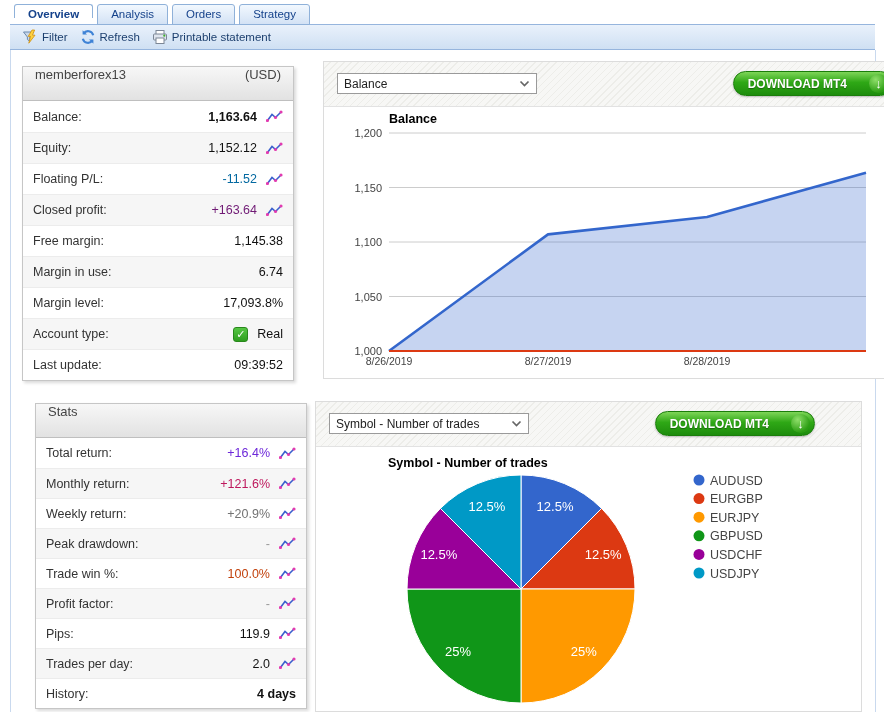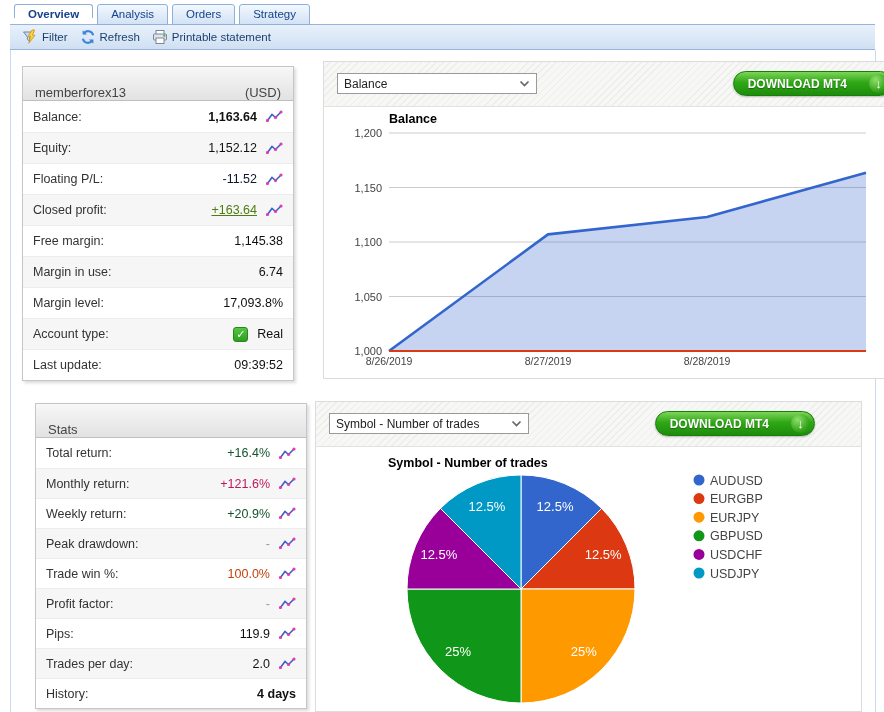--- a/index.html
+++ b/index.html
@@ -17,21 +17,21 @@
     border-top:1px solid #96b5dd;border-bottom:1px solid #96b5dd;
     background:linear-gradient(#e9f1fb,#cfe0f3);display:flex;align-items:center;
     font-size:11.5px;color:#1c3f6e;z-index:1;}
   .tool{display:flex;align-items:center;gap:4px;margin-left:12px;cursor:pointer;}
   .ticon{display:inline-flex;width:16px;height:16px;}
 
   .side-border{position:absolute;top:50px;bottom:0;width:1px;background:#c9d9ee;}
 
   
   .panel{position:absolute;background:#fff;border:1px solid #c6c6c6;box-shadow:2px 2px 3px rgba(0,0,0,.15);}
-  .panel-header{height:33px;display:flex;align-items:flex-end;justify-content:space-between;
+  .panel-header{height:33px;display:flex;align-items:flex-start;justify-content:space-between;
     padding:0 12px;background:linear-gradient(#f7f7f7,#e2e2e2);border-bottom:1px solid #bfbfbf;
     font-size:13px;color:#444;}
   .row{display:flex;align-items:center;padding:0 10px;font-size:12.5px;color:#333;border-top:1px solid #ececec;box-sizing:border-box;}
   .rows .row:first-child{border-top:none;}
   .rows .row:nth-child(even){background:#f6f6f6;}
   .row .lbl{flex:1;}
   .row .val{text-align:right;color:#111;margin-left:4px;}
   .spark{width:17px;height:13px;margin-left:9px;flex:0 0 auto;cursor:pointer;display:inline-flex;}
   #acct .row{height:31px;}
   #stats .row{height:30px;}
@@ -130,33 +130,33 @@
             <svg width="17" height="13" viewBox="0 0 17 13">
               <polyline points="1.5,10.5 6,4.5 9.5,7.5 15,2" fill="none" stroke="#3a5fcd" stroke-width="1.6"></polyline>
               <circle cx="1.5" cy="10.5" r="1.6" fill="#e23bb0"></circle>
               <circle cx="9.5" cy="7.5" r="1.6" fill="#e23bb0"></circle>
               <circle cx="15" cy="2" r="1.6" fill="#e23bb0"></circle>
             </svg>
           </span>
         </div>
         <div class="row">
           <span class="lbl">Floating P/L:</span>
-          <span class="val" style="color: #0f172a;">-11.52</span>
+          <span class="val" style="color: #0369a1;">-11.52</span>
           <span class="spark">
             <svg width="17" height="13" viewBox="0 0 17 13">
               <polyline points="1.5,10.5 6,4.5 9.5,7.5 15,2" fill="none" stroke="#3a5fcd" stroke-width="1.6"></polyline>
               <circle cx="1.5" cy="10.5" r="1.6" fill="#e23bb0"></circle>
               <circle cx="9.5" cy="7.5" r="1.6" fill="#e23bb0"></circle>
               <circle cx="15" cy="2" r="1.6" fill="#e23bb0"></circle>
             </svg>
           </span>
         </div>
         <div class="row">
           <span class="lbl">Closed profit:</span>
-          <span class="val" style="color: #4d7c0f; text-decoration: underline;">+163.64</span>
+          <span class="val" style="color: #701a75;">+163.64</span>
           <span class="spark">
             <svg width="17" height="13" viewBox="0 0 17 13">
               <polyline points="1.5,10.5 6,4.5 9.5,7.5 15,2" fill="none" stroke="#3a5fcd" stroke-width="1.6"></polyline>
               <circle cx="1.5" cy="10.5" r="1.6" fill="#e23bb0"></circle>
               <circle cx="9.5" cy="7.5" r="1.6" fill="#e23bb0"></circle>
               <circle cx="15" cy="2" r="1.6" fill="#e23bb0"></circle>
             </svg>
           </span>
         </div>
         <div class="row">
@@ -184,21 +184,21 @@
   </div>
 
   <div class="panel" id="stats" style="left:35px;top:403px;width:270px;">
     <div class="panel-header">
       <span>Stats</span>
       <span></span>
     </div>
     <div class="rows">
         <div class="row">
           <span class="lbl">Total return:</span>
-          <span class="val" style="color: #14532d;">+16.4%</span>
+          <span class="val" style="color: #6d28d9;">+16.4%</span>
           <span class="spark">
             <svg width="17" height="13" viewBox="0 0 17 13">
               <polyline points="1.5,10.5 6,4.5 9.5,7.5 15,2" fill="none" stroke="#3a5fcd" stroke-width="1.6"></polyline>
               <circle cx="1.5" cy="10.5" r="1.6" fill="#e23bb0"></circle>
               <circle cx="9.5" cy="7.5" r="1.6" fill="#e23bb0"></circle>
               <circle cx="15" cy="2" r="1.6" fill="#e23bb0"></circle>
             </svg>
           </span>
         </div>
         <div class="row">
@@ -208,21 +208,21 @@
             <svg width="17" height="13" viewBox="0 0 17 13">
               <polyline points="1.5,10.5 6,4.5 9.5,7.5 15,2" fill="none" stroke="#3a5fcd" stroke-width="1.6"></polyline>
               <circle cx="1.5" cy="10.5" r="1.6" fill="#e23bb0"></circle>
               <circle cx="9.5" cy="7.5" r="1.6" fill="#e23bb0"></circle>
               <circle cx="15" cy="2" r="1.6" fill="#e23bb0"></circle>
             </svg>
           </span>
         </div>
         <div class="row">
           <span class="lbl">Weekly return:</span>
-          <span class="val" style="color: #14532d;">+20.9%</span>
+          <span class="val" style="color: #737373;">+20.9%</span>
           <span class="spark">
             <svg width="17" height="13" viewBox="0 0 17 13">
               <polyline points="1.5,10.5 6,4.5 9.5,7.5 15,2" fill="none" stroke="#3a5fcd" stroke-width="1.6"></polyline>
               <circle cx="1.5" cy="10.5" r="1.6" fill="#e23bb0"></circle>
               <circle cx="9.5" cy="7.5" r="1.6" fill="#e23bb0"></circle>
               <circle cx="15" cy="2" r="1.6" fill="#e23bb0"></circle>
             </svg>
           </span>
         </div>
         <div class="row">

